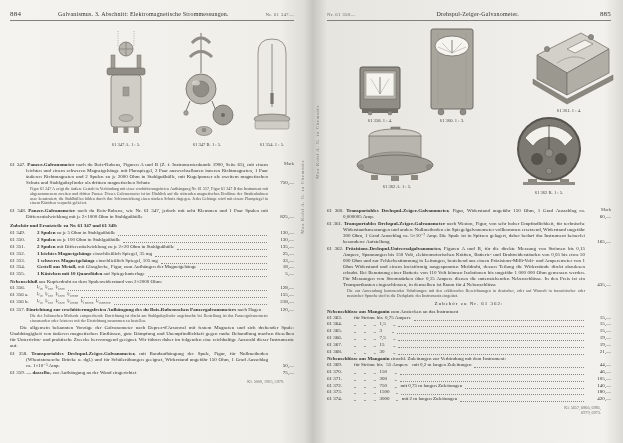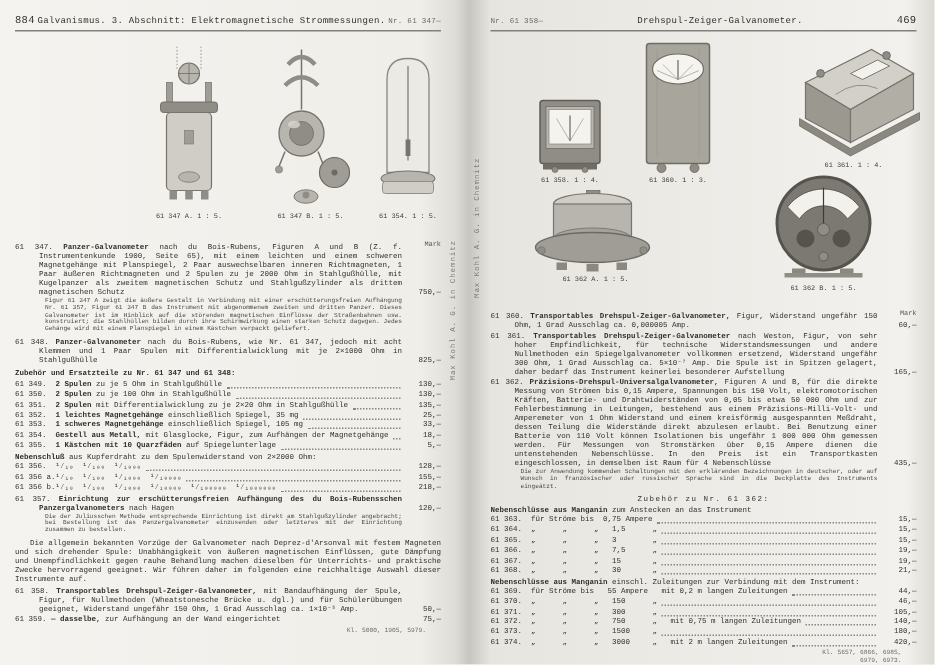--- a/index.html
+++ b/index.html
@@ -6,21 +6,20 @@
   html,body{margin:0;padding:0;}
   body{
     width:623px;height:443px;position:relative;overflow:hidden;
     background:#f3f2ee;
     font-family:"Liberation Serif","DejaVu Serif",serif;
     color:#33322e;
   }
   .spread{
     position:absolute;inset:0;
     background:linear-gradient(90deg,#f4f3ef 0%,#efeee9 45%,#dedcd6 48.8%,#c7c5bf 50.2%,#e7e5e0 52.5%,#f2f1ed 97%,#dcdad4 100%);
-    font-family:Liberation Mono, monospace;
   }
   .page{position:absolute;top:0;height:443px;width:300px;}
   .page.left{left:2px;}
   .page.right{left:319px;}
   .hdr{display:flex;justify-content:space-between;align-items:baseline;
        font-size:6px;padding:10px 8px 2px 8px;letter-spacing:0.2px;}
   .hdr .nr{font-size:5px;color:#6d6b66;}
   .hdr .pgno{font-size:7px;}
   .hdr-rule{border-top:0.6px solid #82807a;margin:0 8px 2px 8px;}
   figure{margin:0;}
@@ -216,21 +215,21 @@
       <div class="foot">Kl. 5000, 1905, 5979.</div>
     </div>
 
     <div class="margintext">Max Kohl A. G. in Chemnitz</div>
   </div>
 
   <div class="page right">
     <div class="hdr">
       <span class="nr">Nr. 61 358—</span>
       <span>Drehspul-Zeiger-Galvanometer.</span>
-      <span class="pgno">469</span>
+      <span class="pgno">885</span>
     </div>
     <div class="hdr-rule"></div>
 
     <div class="figs">
       <figure class="fig" style="left:30px;top:42px;">
         <svg width="46" height="52" viewBox="0 0 46 52">
           <rect x="3" y="2" width="40" height="42" rx="2" fill="#8f8d86" stroke="#5f5d57" stroke-width="1"></rect>
           <rect x="7" y="6" width="32" height="28" fill="#b7b5ae" stroke="#6c6a63" stroke-width="0.5"></rect>
           <rect x="9" y="8" width="28" height="23" fill="#f4f3ee" stroke="#8a8880" stroke-width="0.5"></rect>
           <line x1="23" y1="29" x2="23" y2="12" stroke="#55534d" stroke-width="0.7"></line>

